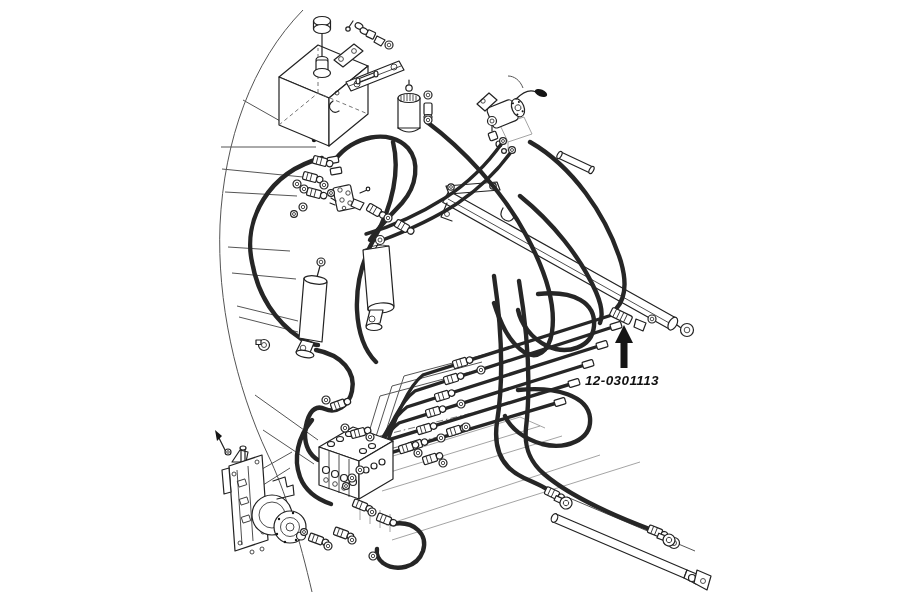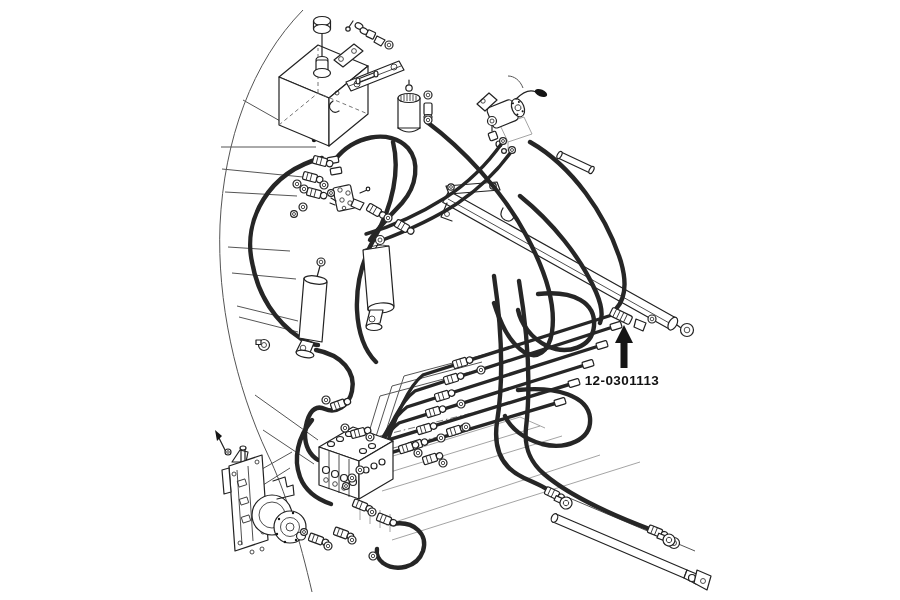--- a/index.html
+++ b/index.html
@@ -1,17 +1,17 @@
 <!DOCTYPE html>
 <html><head>
 <meta charset="utf-8">
 <style>
   html,body{margin:0;padding:0;background:#ffffff;}
   .stage{position:relative;width:900px;height:600px;background:#ffffff;overflow:hidden;
-         font-family:"Liberation Sans",sans-serif;}
+         font-family:"Liberation Sans",sans-serif;font-style:italic;}
   svg{position:absolute;left:0;top:0;}
   
   .p   {fill:#ffffff;stroke:#222222;stroke-width:1.2;stroke-linejoin:round;}
   .pn  {fill:none;stroke:#222222;stroke-width:1.2;stroke-linecap:round;stroke-linejoin:round;}
   .pt  {fill:none;stroke:#222222;stroke-width:0.8;}
   .hose{fill:none;stroke:#262626;stroke-width:4.4;stroke-linecap:round;}
   .hose2{fill:none;stroke:#262626;stroke-width:3.4;stroke-linecap:round;}
   .thin{fill:none;stroke:#555555;stroke-width:1;}
   .ghost{fill:none;stroke:#8d8d8d;stroke-width:0.8;}
   .dashed{fill:none;stroke:#666666;stroke-width:0.9;stroke-dasharray:4 3;}

